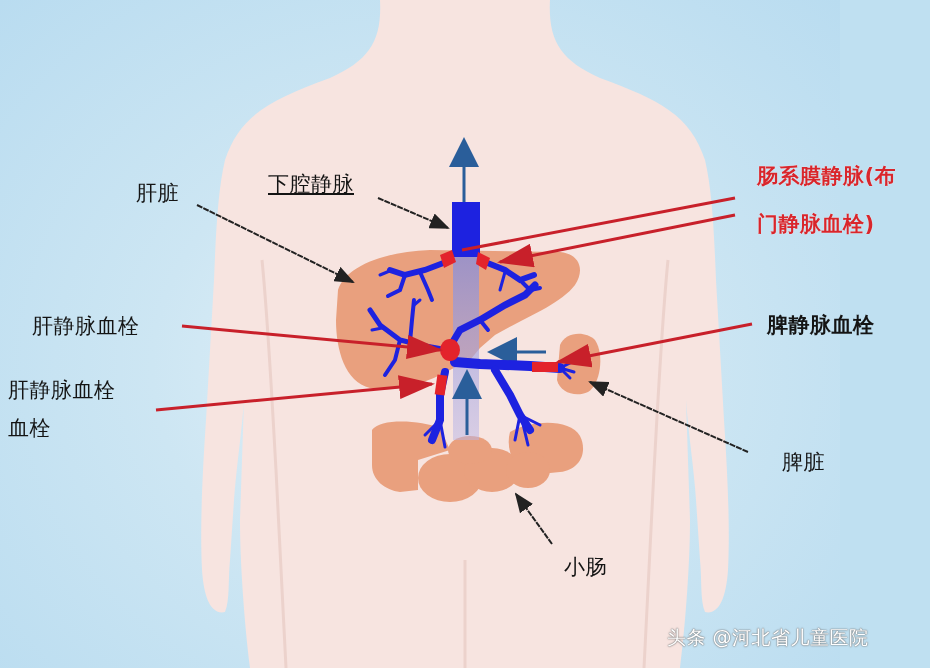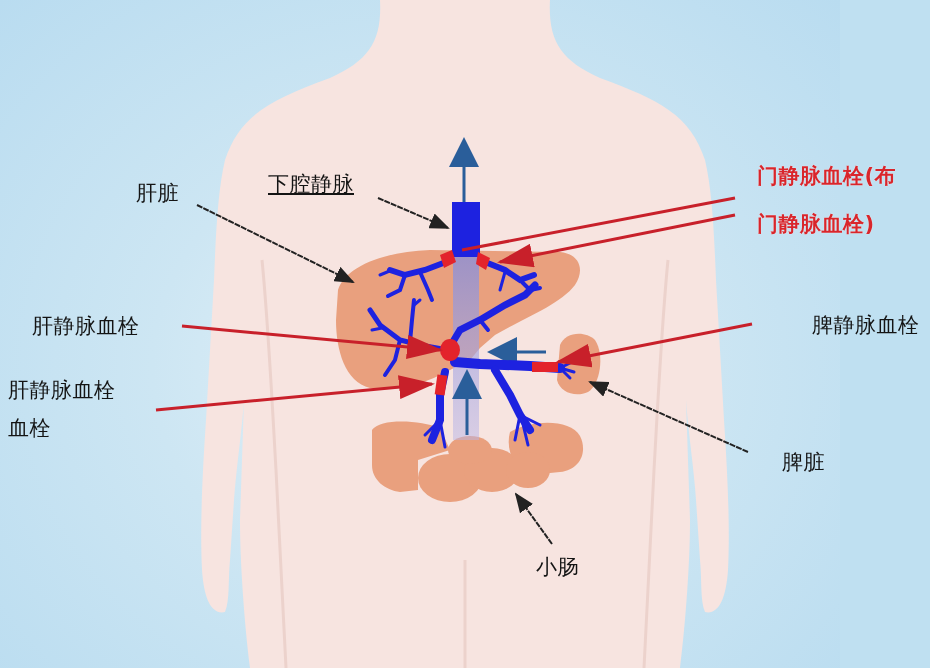--- a/index.html
+++ b/index.html
@@ -118,22 +118,23 @@
       <line x1="735" y1="198" x2="462" y2="250"></line>
       <line x1="735" y1="215" x2="500" y2="262" marker-end="url(#arrRed)"></line>
       <line x1="182" y1="326" x2="440" y2="350" marker-end="url(#arrRed)"></line>
       <line x1="156" y1="410" x2="432" y2="384" marker-end="url(#arrRed)"></line>
       <line x1="752" y1="324" x2="558" y2="362" marker-end="url(#arrRed)"></line>
     </g>
   </svg>
 
   <div class="label" style="left:136px; top:183px;">肝脏</div>
   <div class="label" style="left:268px; top:174px;text-decoration:underline;">下腔静脉</div>
-  <div class="label red" style="left:757px; top:166px;">门静脉血栓(布</div>
+  <div class="label red" style="left:757px; top:166px;">肠系膜静脉(布</div>
   <div class="label red" style="left:757px; top:214px;">门静脉血栓)</div>
   <div class="label" style="left:32px; top:316px;">肝静脉血栓</div>
   <div class="label" style="left:8px; top:380px;">肝静脉血栓</div>
   <div class="label" style="left:8px; top:418px;">血栓</div>
-  <div class="label" style="left:812px; top:315px;">脾静脉血栓</div>
+  <div class="label" style="left:767px; top:315px;font-weight:bold;">脾静脉血栓</div>
   <div class="label" style="left:763px; top:452px;margin-left:19px;">脾脏</div>
-  <div class="label" style="left:536px; top:557px;">小肠</div>
+  <div class="label" style="left:564px; top:557px;">小肠</div>
 
+  <div class="watermark">头条 @河北省儿童医院</div>
 </div>
 
 </body></html>

